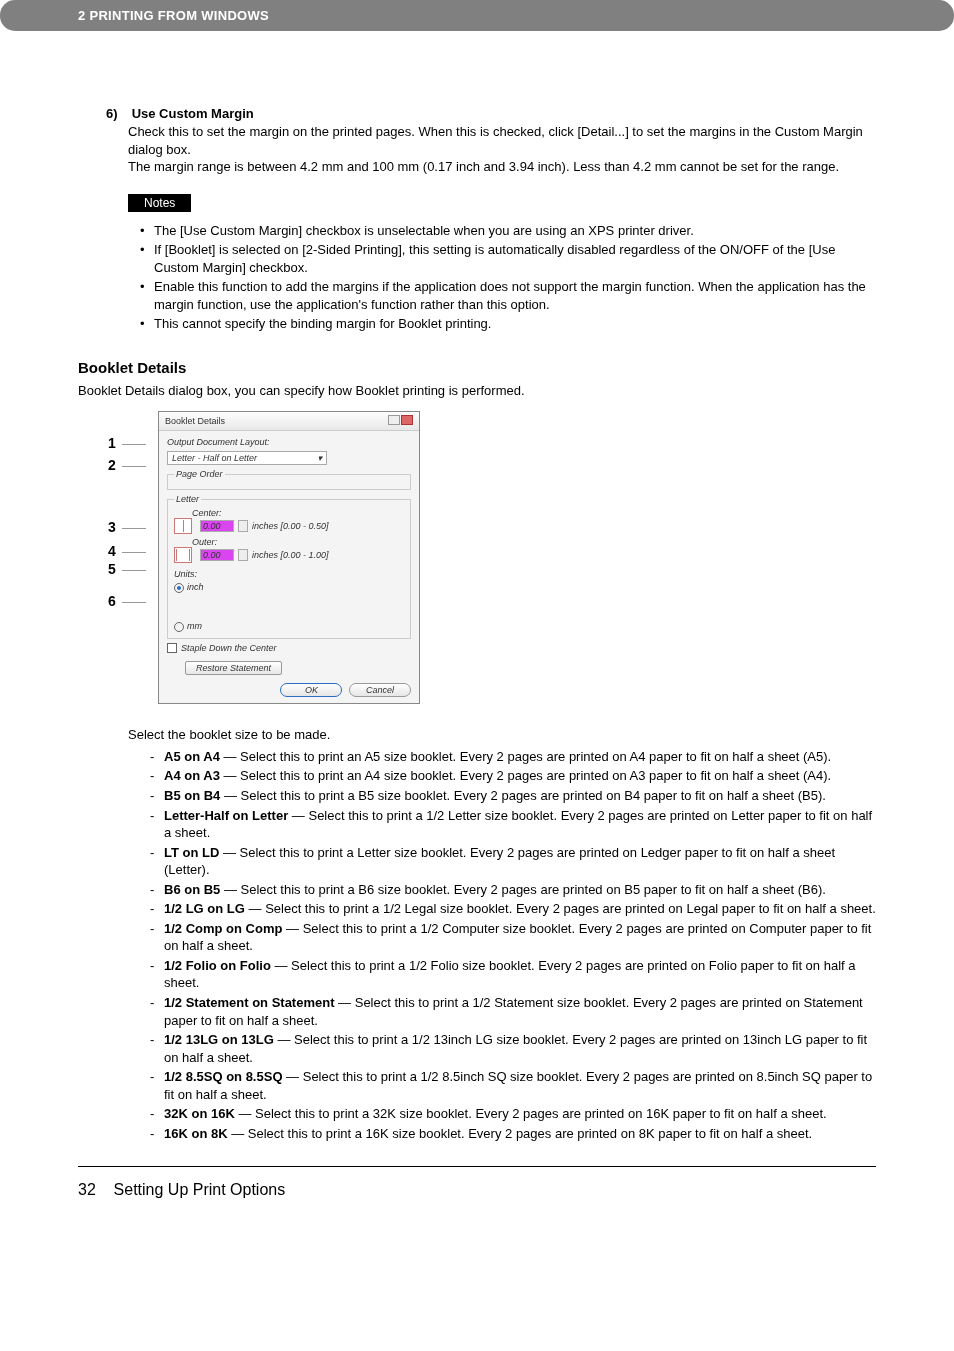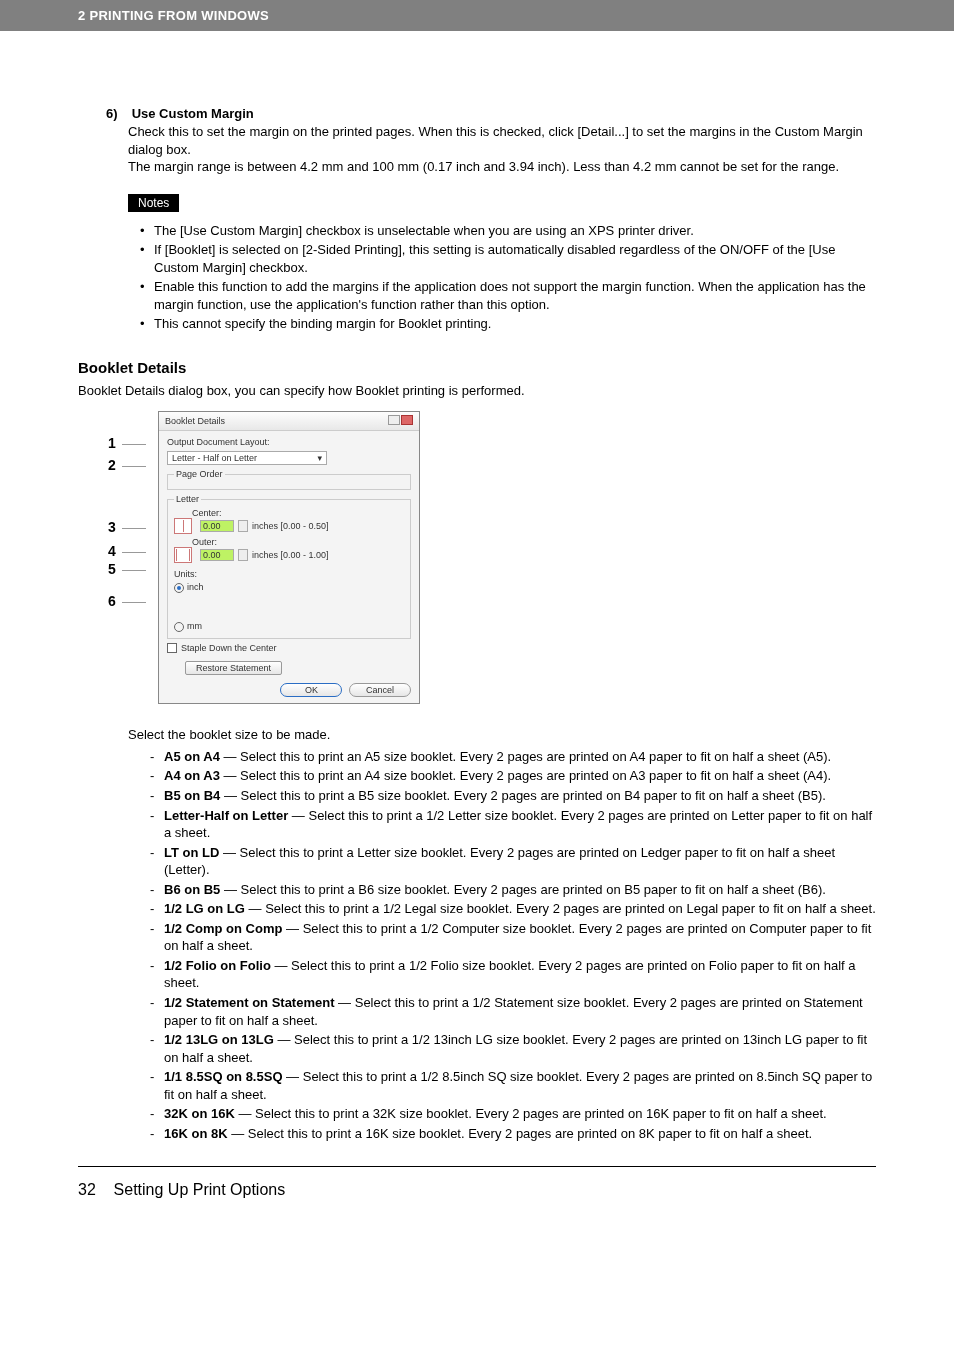--- a/index.html
+++ b/index.html
@@ -11,20 +11,21 @@
     background: #fff;
     width: 954px;
   }
   .header-bar {
     background: #808080;
     color: #fff;
     font-weight: bold;
     font-size: 13px;
     padding: 8px 0 8px 78px;
     letter-spacing: 0.3px;
+    border-radius: 15px;
   }
   .page {
     padding: 20px 78px 40px 78px;
   }
   .content {
     margin-top: 55px;
   }
   .item-head {
     font-weight: bold;
     margin-top: 4px;
@@ -35,21 +36,21 @@
     width: 22px;
   }
   .item-body {
     margin-left: 22px;
     line-height: 1.35;
   }
   .notes-box {
     display: inline-block;
     background: #000;
     color: #fff;
-    padding: 2px 10px;
+    padding: 2px 16px;
     font-size: 12px;
     margin-top: 18px;
     margin-bottom: 10px;
     margin-left: 0;
   }
   .indent-block { margin-left: 22px; }
   ul.notes-list {
     list-style: none;
     padding-left: 12px;
     margin: 0;
@@ -109,36 +110,36 @@
     border-bottom: 1px solid #ccc;
     padding: 3px 6px;
     display: flex;
     justify-content: space-between;
     align-items: center;
   }
   .winbtns span {
     display:inline-block; width:10px; height:8px; border:1px solid #999; margin-left:1px; background:#eee;
   }
   .winbtns span.close { background:#d66; border-color:#a33;}
-  .dlg-body { padding: 6px 8px; }
+  .dlg-body { padding: 6px 8px; font-style: italic; }
   .dlg-row { margin-bottom: 4px; }
   .dlg-sel {
     border: 1px solid #aaa; background:#fff; padding:1px 4px; width: 150px;
     display:flex; justify-content:space-between;
   }
   fieldset.fs { border:1px solid #ccc; padding:4px 6px 6px 6px; margin:4px 0; }
   fieldset.fs legend { font-size:9px; padding:0 2px;}
   .page-order { display:flex; gap:40px; justify-content:flex-start; }
   .po { text-align:center; }
   .po .ico { width:22px; height:18px; border:1px solid #bbb; margin:1px auto 2px auto; background:#fff; position:relative;}
   .radio { display:inline-block; width:8px;height:8px;border:1px solid #666;border-radius:50%;vertical-align:middle;margin-right:3px;}
   .radio.sel::after{content:"";display:block;width:4px;height:4px;background:#2a6dc4;border-radius:50%;margin:2px;}
   .chk { display:inline-block;width:8px;height:8px;border:1px solid #666;vertical-align:middle;margin-right:4px;background:#fff;}
   .spin { display:inline-flex; align-items:center; gap:4px;}
-  .spin .box{border:1px solid #aaa;background:#bef264;width:28px;padding:0 2px;}
+  .spin .box{border:1px solid #aaa;background:#d946ef;width:28px;padding:0 2px;}
   .spin .arr{width:8px;height:10px;border:1px solid #aaa;background:#eee;}
   .units-row{display:flex;gap:28px;margin-top:3px;flex-direction:column;}
   .btn{border:1px solid #999;background:linear-gradient(#fff,#e6e6e6);padding:1px 10px;border-radius:2px;display:inline-block;}
   .dlg-foot{margin-top:8px;text-align:right;}
   .dlg-foot .btn{margin-left:4px;min-width:40px;text-align:center;border-radius:7px;}
   .dlg-foot .btn.ok{border-color:#2a6dc4;}
   .marg-ico{display:inline-block;width:16px;height:14px;border:1px solid #c77;margin-right:4px;vertical-align:middle;background:#fff;position:relative;}
   .marg-ico::after{content:"";position:absolute;left:50%;top:1px;bottom:1px;border-left:1px solid #c77;}
   .marg-ico.outer::after{left:1px;border-left:1px solid #c77;}
   .marg-ico.outer::before{content:"";position:absolute;right:1px;top:1px;bottom:1px;border-left:1px solid #c77;}
@@ -263,21 +264,21 @@
           <li><b>A4 on A3</b><span> — Select this to print an A4 size booklet.  Every 2 pages are printed on A3 paper to fit on half a sheet (A4).</span></li>
           <li><b>B5 on B4</b><span> — Select this to print a B5 size booklet.  Every 2 pages are printed on B4 paper to fit on half a sheet (B5).</span></li>
           <li><b>Letter-Half on Letter</b><span> — Select this to print a 1/2 Letter size booklet.  Every 2 pages are printed on Letter paper to fit on half a sheet.</span></li>
           <li><b>LT on LD</b><span> — Select this to print a Letter size booklet.  Every 2 pages are printed on Ledger paper to fit on half a sheet (Letter).</span></li>
           <li><b>B6 on B5</b><span> — Select this to print a B6 size booklet.  Every 2 pages are printed on B5 paper to fit on half a sheet (B6).</span></li>
           <li><b>1/2 LG on LG</b><span> — Select this to print a 1/2 Legal size booklet.  Every 2 pages are printed on Legal paper to fit on half a sheet.</span></li>
           <li><b>1/2 Comp on Comp</b><span> — Select this to print a 1/2 Computer size booklet.  Every 2 pages are printed on Computer paper to fit on half a sheet.</span></li>
           <li><b>1/2 Folio on Folio</b><span> — Select this to print a 1/2 Folio size booklet.  Every 2 pages are printed on Folio paper to fit on half a sheet.</span></li>
           <li><b>1/2 Statement on Statement</b><span> — Select this to print a 1/2 Statement size booklet.  Every 2 pages are printed on Statement paper to fit on half a sheet.</span></li>
           <li><b>1/2 13LG on 13LG</b><span> — Select this to print a 1/2 13inch LG size booklet.  Every 2 pages are printed on 13inch LG paper to fit on half a sheet.</span></li>
-          <li><b>1/1 8.5SQ on 8.5SQ</b><span> — Select this to print a 1/2 8.5inch SQ size booklet.  Every 2 pages are printed on 8.5inch SQ paper to fit on half a sheet.</span></li>
+          <li><b>1/2 8.5SQ on 8.5SQ</b><span> — Select this to print a 1/2 8.5inch SQ size booklet.  Every 2 pages are printed on 8.5inch SQ paper to fit on half a sheet.</span></li>
           <li><b>32K on 16K</b><span> — Select this to print a 32K size booklet.  Every 2 pages are printed on 16K paper to fit on half a sheet.</span></li>
           <li><b>16K on 8K</b><span> — Select this to print a 16K size booklet.  Every 2 pages are printed on 8K paper to fit on half a sheet.</span></li>
         </ul>
     </div>
 
     <hr class="rule">
     <div class="footer">
       <span>32</span>&nbsp;&nbsp;&nbsp;&nbsp;<span>Setting Up Print Options</span>
     </div>
 

